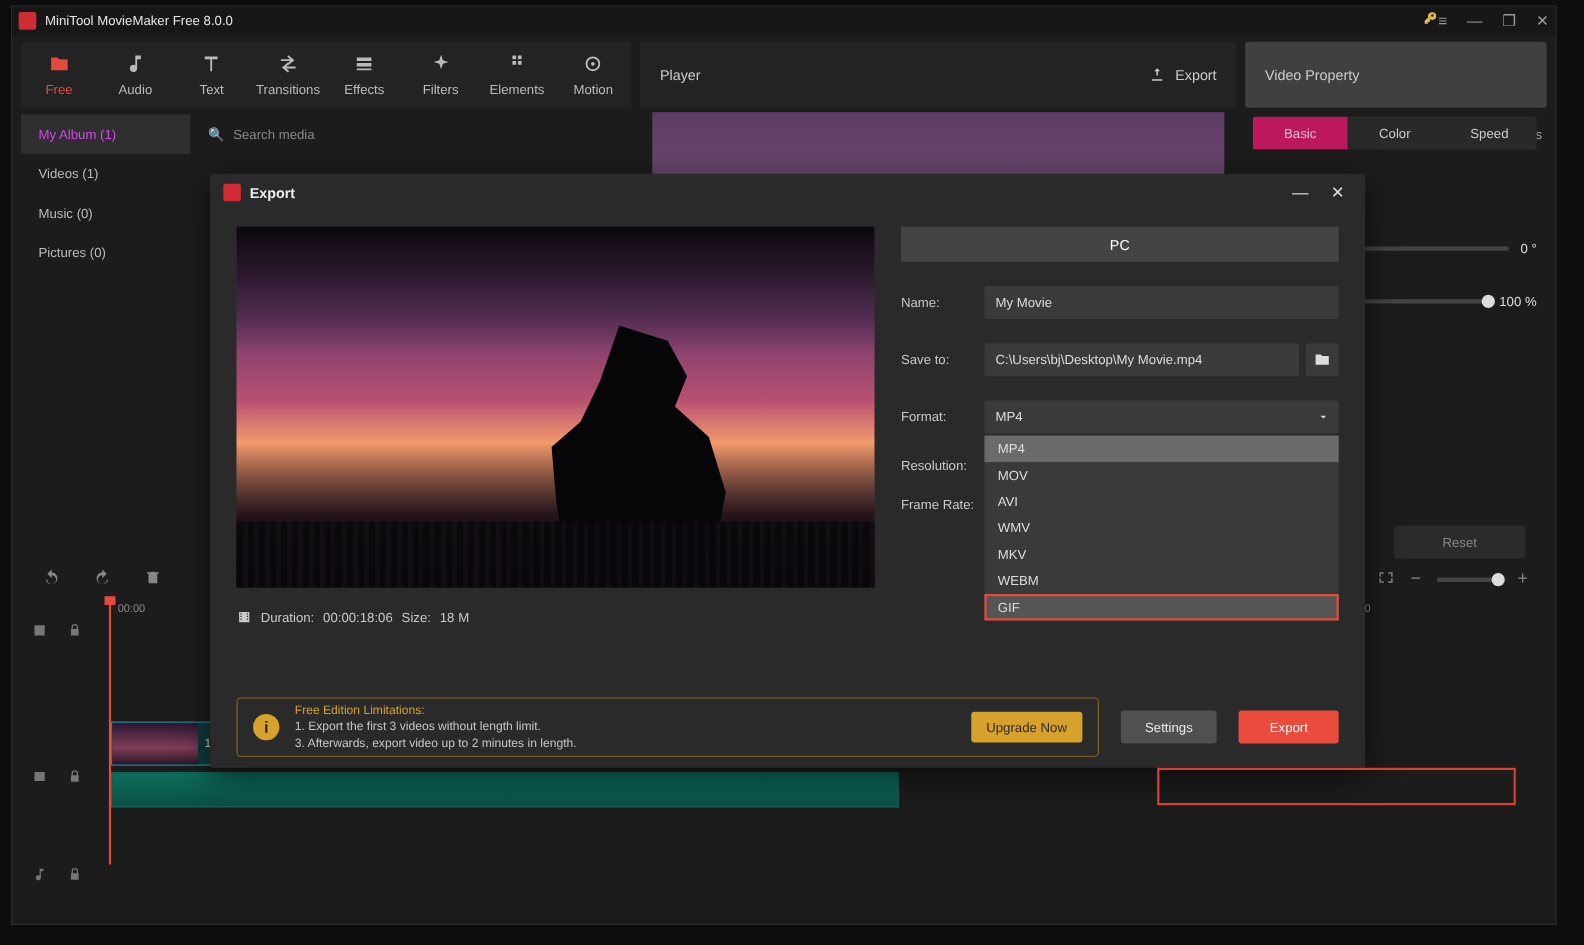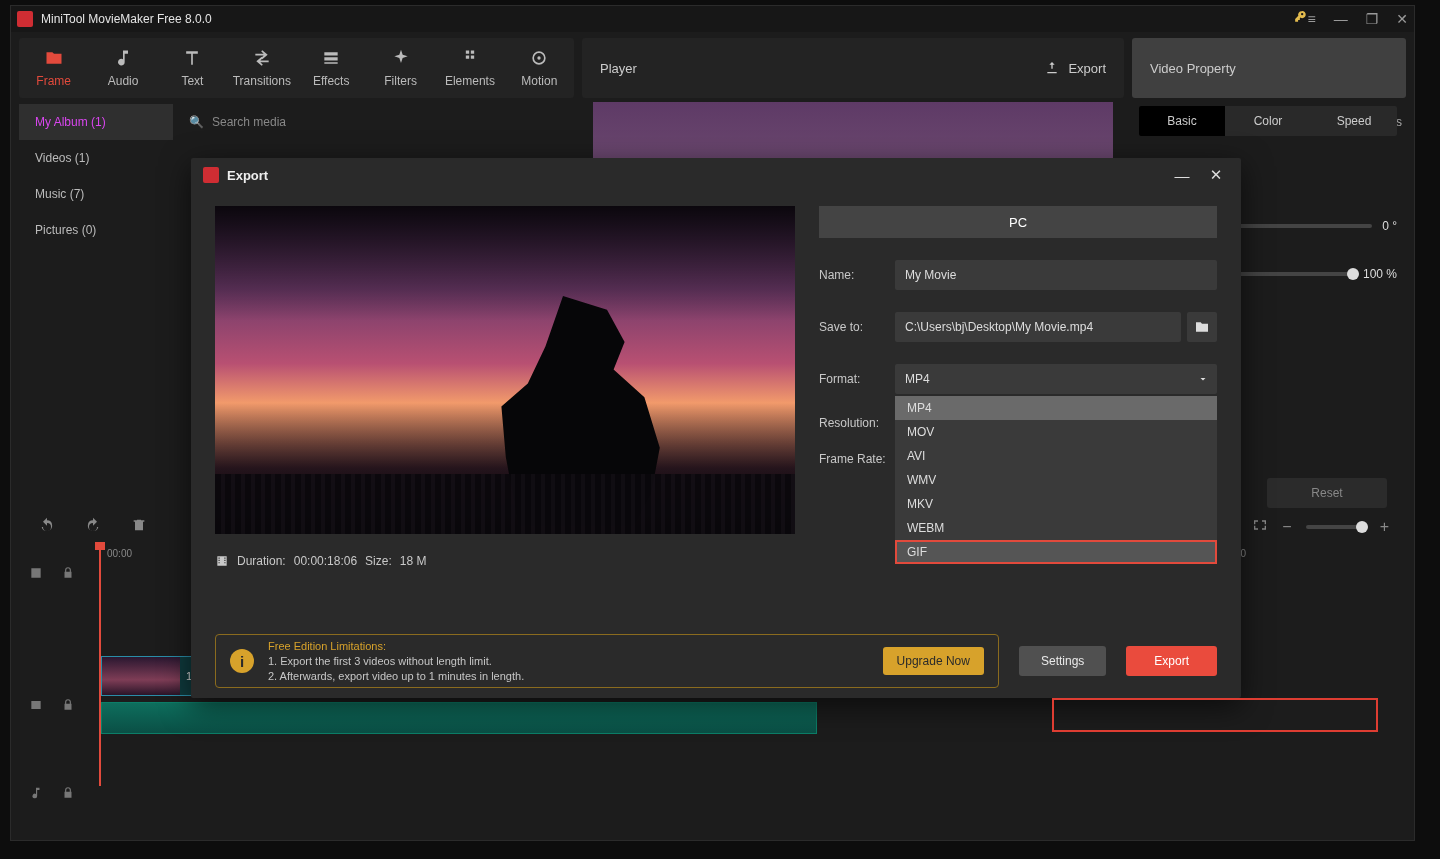--- a/index.html
+++ b/index.html
@@ -38,21 +38,21 @@
 
 .search-area { flex:1; height:36px; margin-left:6px; display:flex; align-items:center; background:transparent; font-size:12px; color:#888; gap:8px; padding-left:10px; padding-right:12px; }
 .search-area .yt { margin-left:auto; display:flex; align-items:center; gap:6px; color:#aaa; }
 
 .video-preview-bg { position:absolute; left:582px; top:96px; width:520px; height:60px; background:linear-gradient(#5e3a66,#6b486f); }
 
 
 .property-panel { position:absolute; right:9px; top:100px; width:274px; }
 .prop-tabs { display:flex; height:30px; background:#292929; margin:0 8px; border-radius:2px; overflow:hidden; }
 .prop-tabs div { flex:1; display:flex; align-items:center; justify-content:center; font-size:12px; color:#ccc; cursor:pointer; }
-.prop-tabs div.active { background:#000000; }
+.prop-tabs div.active { background:#be185d; }
 
 .prop-body { padding:20px 8px; font-size:12px; color:#bbb; }
 .prop-line { display:flex; align-items:center; height:48px; gap:10px; }
 .prop-icons { display:flex; gap:40px; margin:4px 0 20px 0; }
 .prop-icons span { width:22px; height:22px; display:flex; align-items:center; justify-content:center; border:1px solid #555; color:#bbb; font-size:12px; }
 .prop-val { margin-left:auto; color:#ddd; }
 .prop-slider { height:4px; background:#444; flex:1; position:relative; border-radius:2px; }
 .prop-slider .knob { position:absolute; top:-4px; width:12px; height:12px; background:#ddd; border-radius:50%; }
 .reset-btn { position:absolute; right:18px; top:372px; width:120px; height:30px; background:#2b2b2b; color:#888; font-size:12px; display:flex; align-items:center; justify-content:center; border-radius:3px; cursor:pointer; }
 
@@ -159,21 +159,21 @@
   </div>
 
   <div class="toolbar-row">
     <div class="tool-panel">
       <div class="tool-item active">
           <span class="ico">
             <svg viewBox="0 0 24 24">
               <path d="M3 5h7l2 2h9v12H3z"></path>
             </svg>
           </span>
-          <span>Frame</span>
+          <span>Free</span>
         </div>
       <div class="tool-item">
           <span class="ico">
             <svg viewBox="0 0 24 24">
               <path d="M12 3v10.55A4 4 0 1 0 14 17V7h4V3z"></path>
             </svg>
           </span>
           <span>Audio</span>
         </div>
       <div class="tool-item">
@@ -239,21 +239,21 @@
 
     <div class="right-panel-head">
       <span>Video Property</span>
     </div>
   </div>
 
   <div class="second-row">
     <div class="left-sidebar">
       <div class="item active">My Album (1)</div>
       <div class="item">Videos (1)</div>
-      <div class="item">Music (7)</div>
+      <div class="item">Music (0)</div>
       <div class="item">Pictures (0)</div>
     </div>
     <div class="search-area">
       <span>🔍</span>
       <span>Search media</span>
       <span class="yt">
         <svg viewBox="0 0 24 24" width="14" height="14" fill="#aaa">
             <path d="M21 7H3v10h18zM10 9l5 3-5 3z"></path>
           </svg>
         <span>Download YouTube Videos</span>
@@ -425,21 +425,21 @@
         </div>
       </div>
     </div>
 
     <div class="export-bottom">
       <div class="limit-box">
         <div class="info-ico">i</div>
         <div class="limit-text">
           <div class="head">Free Edition Limitations:</div>
           <div class="body"><span>1. Export the first 3 videos without length limit.</span></div>
-          <div class="body"><span>2. Afterwards, export video up to 1 minutes in length.</span></div>
+          <div class="body"><span>3. Afterwards, export video up to 2 minutes in length.</span></div>
         </div>
         <div class="upgrade-btn">Upgrade Now</div>
       </div>
       <div class="settings-btn">Settings</div>
       <div class="export-btn">Export</div>
     </div>
 
     <div class="red-outline"></div>
   </div>
 

